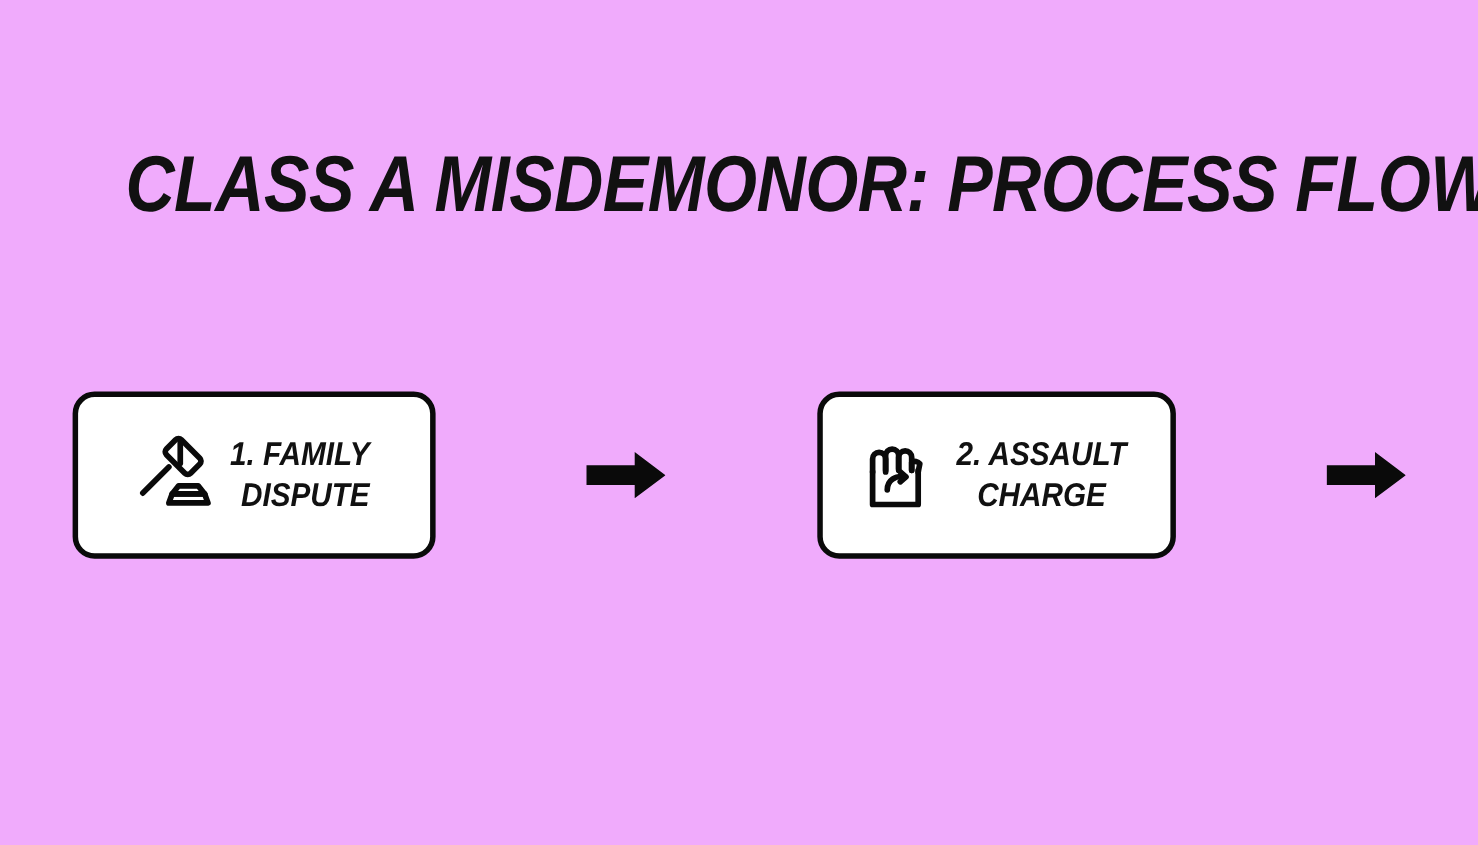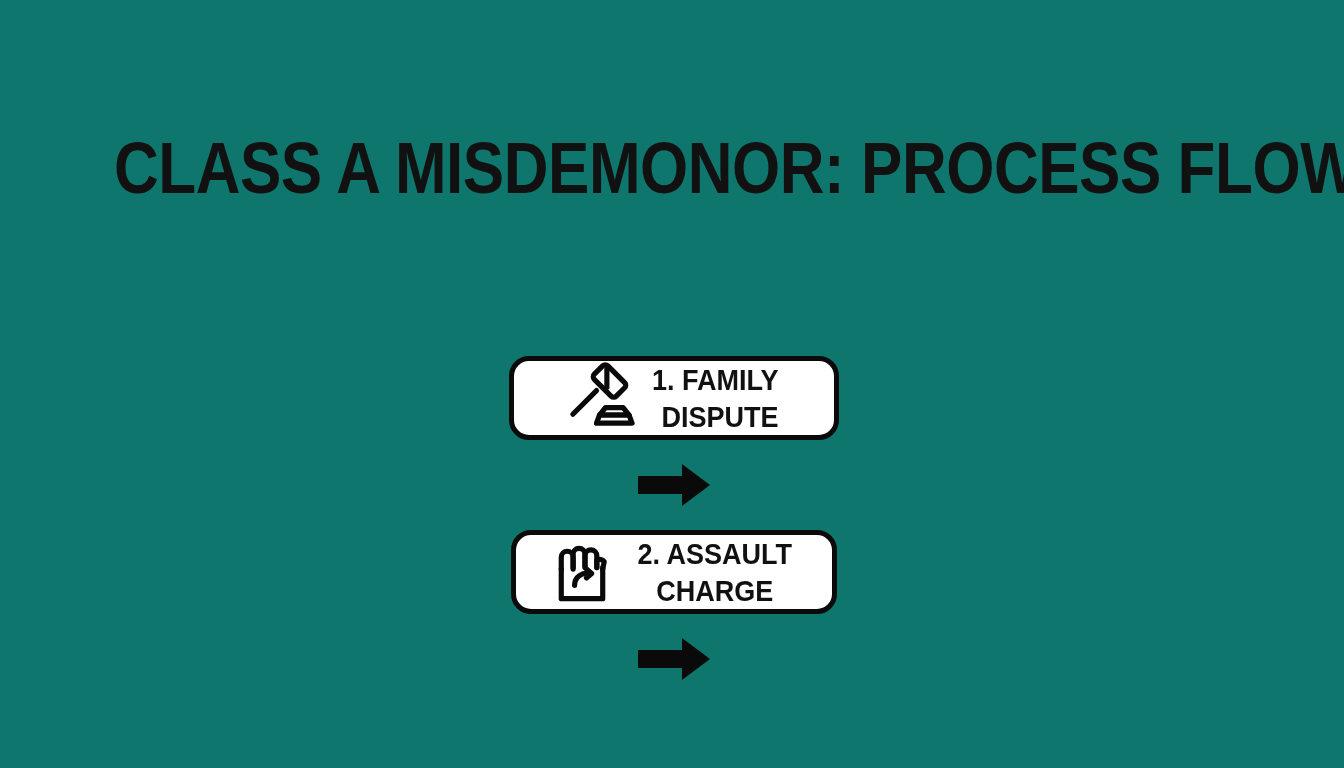--- a/index.html
+++ b/index.html
@@ -13,21 +13,22 @@
     background: #fdfdfd;
     font-family: "Liberation Sans", sans-serif;
     color: #0d0d0d;
     overflow: hidden;
   }
 
   .slide {
     position: relative;
     width: 1344px;
     height: 768px;
-    background: #0f766e;
+    background: #f0abfc;
+    font-style: italic;
   }
 
   
   .title {
     position: absolute;
     left: 114px;
     top: 128px;
     width: 1120px;
     font-family: "Liberation Sans", sans-serif;
     font-weight: 700;
@@ -41,21 +42,21 @@
   }
 
   
   .flow {
     position: absolute;
     left: 66px;
     top: 356px;
     width: 1215px;
     height: 152px;
     display: flex;
-    flex-direction: column;
+    flex-direction: row;
     align-items: center;
     justify-content: space-between;
     gap: 20px;
   }
 
   .step-box {
     box-sizing: border-box;
     height: 152px;
     border: 5px solid #0a0a0a;
     border-radius: 20px;

